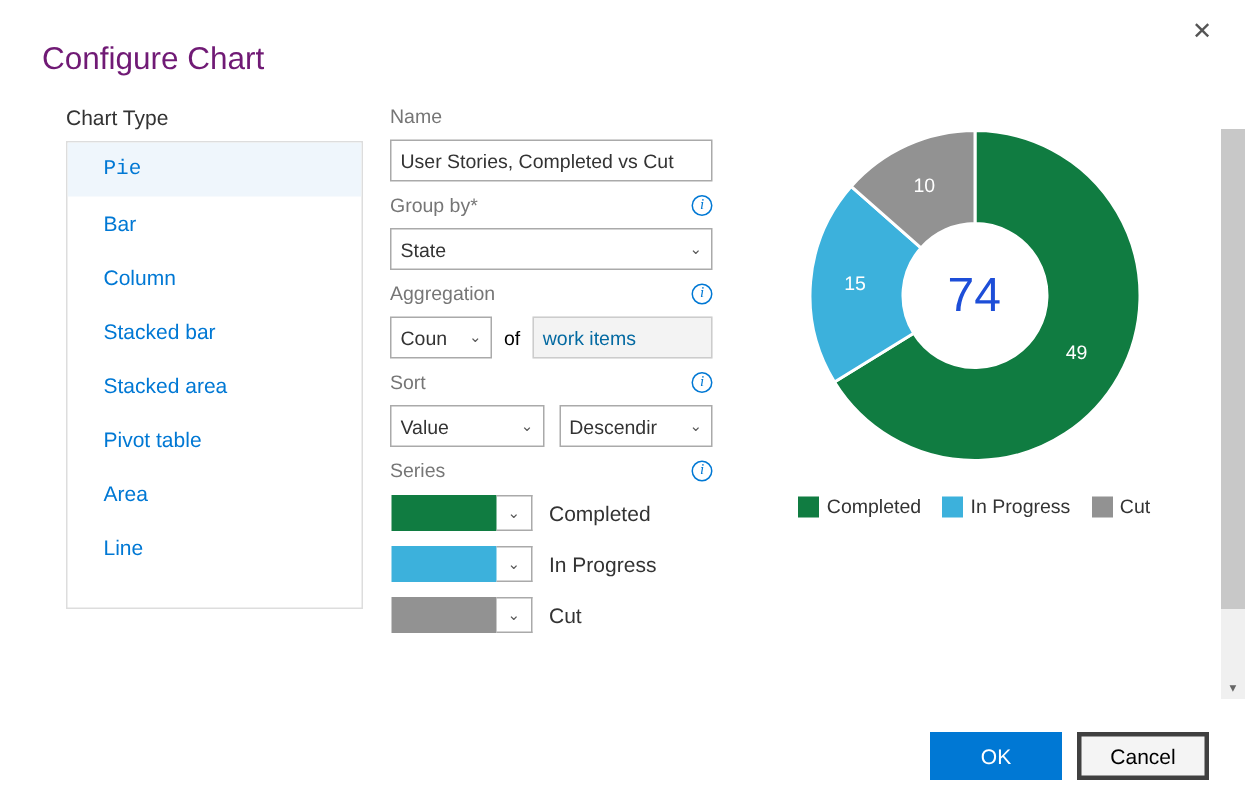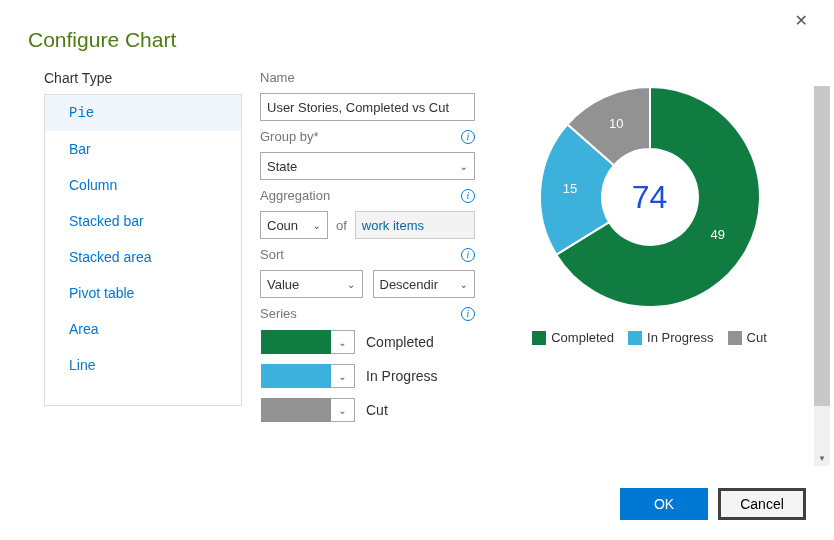--- a/index.html
+++ b/index.html
@@ -21,21 +21,21 @@
     position: absolute;
     top: 10px; right: 20px;
     font-size: 16px;
     color: #555;
     cursor: pointer;
     background: none; border: none;
   }
   .dialog-title {
     font-size: 21px;
     font-weight: 400;
-    color: #4d7c0f;
+    color: #701a75;
     margin: 4px 0 18px 0;
   }
   .content {
     display: flex;
     gap: 18px;
     height: 370px;
     padding-left: 16px;
   }
   .col-chart-type { width: 198px; }
   .section-label {
@@ -97,21 +97,21 @@
     white-space: nowrap;
   }
   .select-box .chev {
     color: #555;
     font-size: 10px;
     flex-shrink: 0;
     margin-left: 4px;
   }
   .row { display: flex; align-items: center; gap: 8px; }
   .agg-count { width: 68px; }
-  .of-text { color: #737373; font-size: 13px; }
+  .of-text { color: #000000; font-size: 13px; }
   .agg-unit {
     flex: 1;
     height: 28px;
     border: 1px solid #ccc;
     background: #f3f3f3;
     color: #0369a1;
     padding: 0 6px;
     display: flex; align-items: center;
     font-size: 13px;
   }

